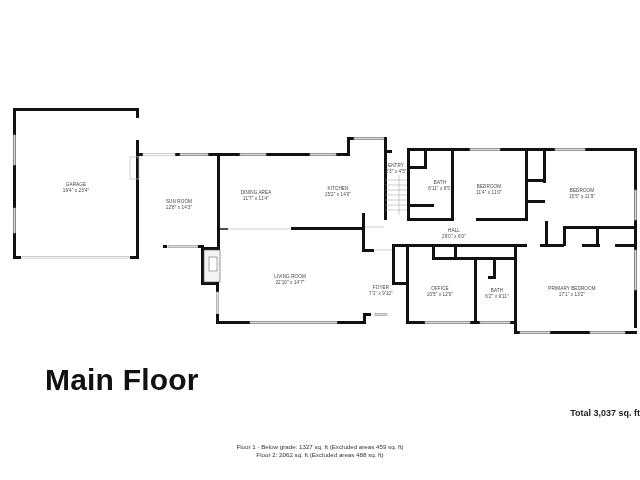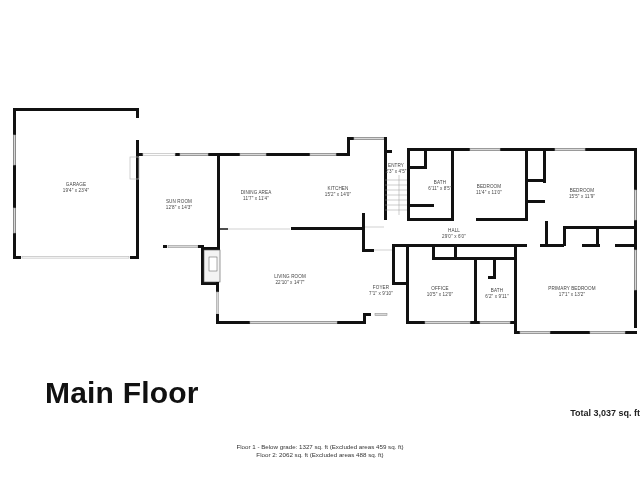--- a/index.html
+++ b/index.html
@@ -2,21 +2,21 @@
 <html><head>
   <meta charset="utf-8">
   <style>
     html, body { margin: 0; padding: 0; background: #ffffff; }
     body { width: 640px; height: 480px; position: relative; overflow: hidden; font-family: "Liberation Sans", sans-serif; }
     #plan { position: absolute; left: 0; top: 0; width: 640px; height: 480px; }
     .wall { fill: #111111; }
     .win { fill: #d8d8d8; stroke: #9a9a9a; stroke-width: 0.6; }
     .door { fill: none; stroke: #bdbdbd; stroke-width: 0.7; }
     .room-label { position: absolute; transform: translateX(-50%); text-align: center; color: #444; font-size: 4.6px; line-height: 6px; letter-spacing: 0.1px; white-space: nowrap; }
-    .floor-title { position: absolute; left: 45px; top: 376px; font-size: 30px; font-weight: bold; color: #111; letter-spacing: 0.2px; }
+    .floor-title { position: absolute; left: 45px; top: 363px; font-size: 30px; font-weight: bold; color: #111; letter-spacing: 0.2px; }
     .summary { position: absolute; left: 0; width: 640px; text-align: center; color: #222; }
     .summary.total { top: 408px; font-size: 9px; font-weight: bold; text-align: right; }
     .summary.line { font-size: 6.2px; color: #333; }
     .summary.l1 { top: 443px; }
     .summary.l2 { top: 451px; }
   </style>
 </head>
 <body>
 
 <svg id="plan" viewBox="0 0 640 480" xmlns="http://www.w3.org/2000/svg">

